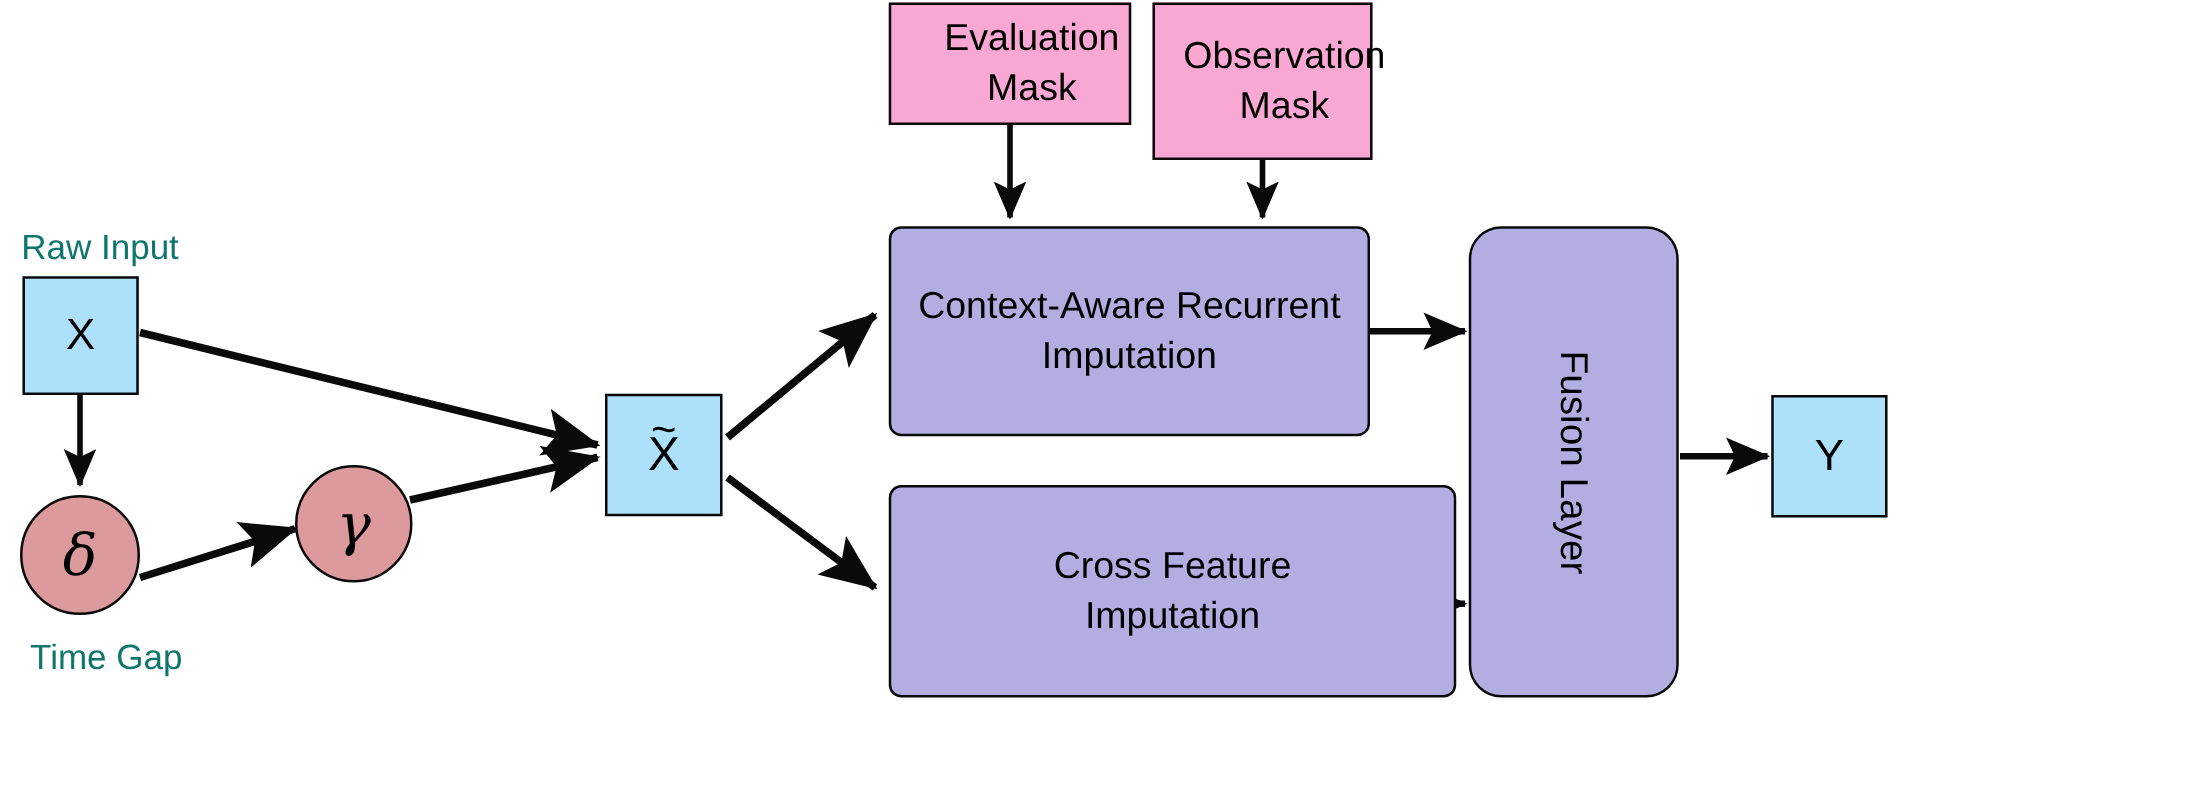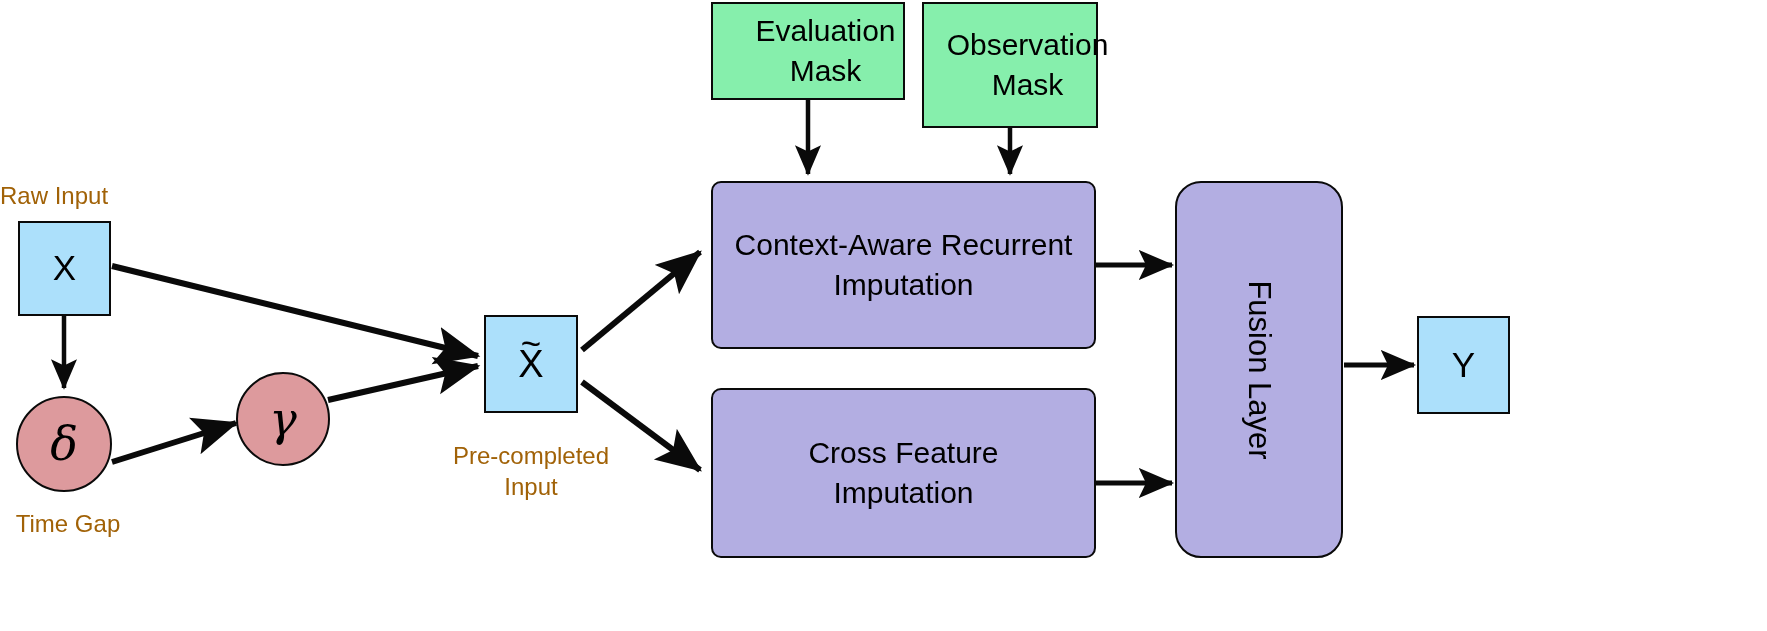--- a/index.html
+++ b/index.html
@@ -33,21 +33,21 @@
     color: #000000;
     border: 2.6px solid #0a0a0a;
     z-index: 2;
   }
   .rect-blue {
     background: #ace0fb;
     font-size: 35px;
     line-height: 1.05;
   }
   .rect-teal {
-    background: #86efac;
+    background: #f9a8d4;
     font-size: 30px;
     line-height: 1.32;
     padding-left: 35px;
   }
   .circle-pink {
     background: #dd9a9d;
     border-radius: 50%;
     font-family: "DejaVu Serif", serif;
     font-style: italic;
     font-size: 46px;
@@ -64,26 +64,27 @@
     font-size: 31px;
   }
   .fusion span {
     display: block;
     white-space: nowrap;
     transform: rotate(90deg);
     transform-origin: center center;
   }
   .caption {
     position: absolute;
-    color: #a16207;
-    font-size: 24px;
+    color: #0f766e;
+    font-size: 28px;
     line-height: 1.3;
     text-align: center;
     white-space: pre-line;
     z-index: 3;
+    padding-left: 17px;
   }
   .tilde-wrap {
     display: inline-block;
     position: relative;
     line-height: 1;
   }
   .tilde-wrap .tmark {
     position: absolute;
     left: 50%;
     top: -0.52em;
@@ -164,39 +165,37 @@
   <div class="node circle-pink" style="left:236px; top:372px; width:94px; height:94px;">
     <span>γ</span>
   </div>
 
   <div class="node rect-blue" style="left:484px; top:315px; width:94px; height:98px; font-size:38px;">
     <span class="tilde-wrap">
       <span class="tmark">~</span>
       <span>X</span>
     </span>
   </div>
-  <div class="caption" style="left:430px; top:440px; width:202px;">Pre-completed
-Input</div>
 
   <div class="node rect-teal" style="left:711px; top:2px; width:194px; height:98px;">
     <span style="white-space:pre-line;">Evaluation
 Mask</span>
   </div>
 
   <div class="node rect-teal" style="left:922px; top:2px; width:176px; height:126px;">
     <span style="white-space:pre-line;">Observation
 Mask</span>
   </div>
 
   <div class="node round-purple" style="left:711px; top:181px; width:385px; height:168px;">
     <span style="white-space:pre-line;">Context-Aware Recurrent
 Imputation</span>
   </div>
 
-  <div class="node round-purple" style="left:711px; top:388px; width:385px; height:170px;">
+  <div class="node round-purple" style="left:711px; top:388px; width:454px; height:170px;">
     <span style="white-space:pre-line;">Cross Feature
 Imputation</span>
   </div>
 
   <div class="node fusion" style="left:1175px; top:181px; width:168px; height:377px;">
     <span>Fusion Layer</span>
   </div>
 
   <div class="node rect-blue" style="left:1417px; top:316px; width:93px; height:98px;">
     <span>Y</span>

